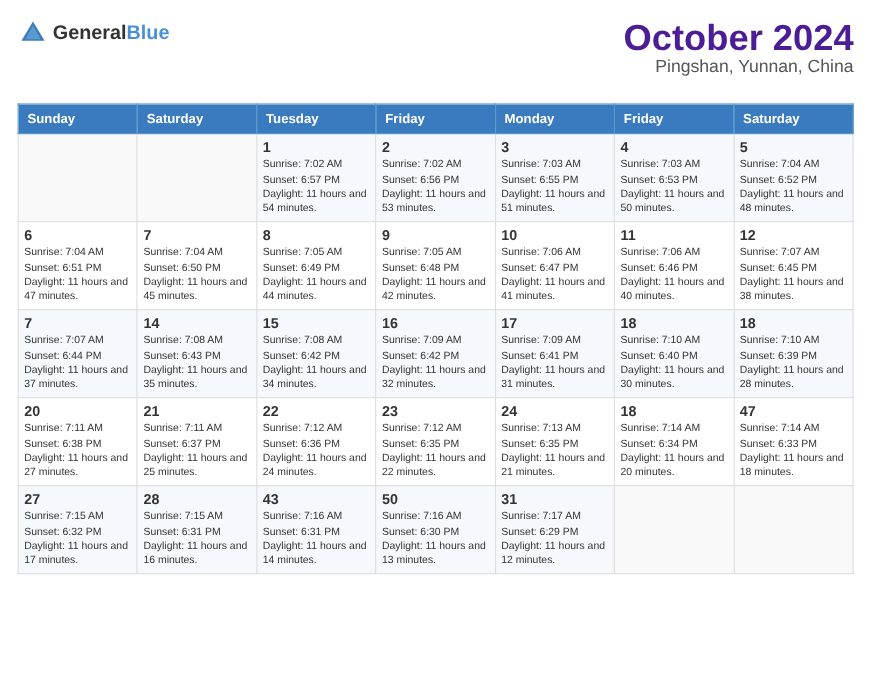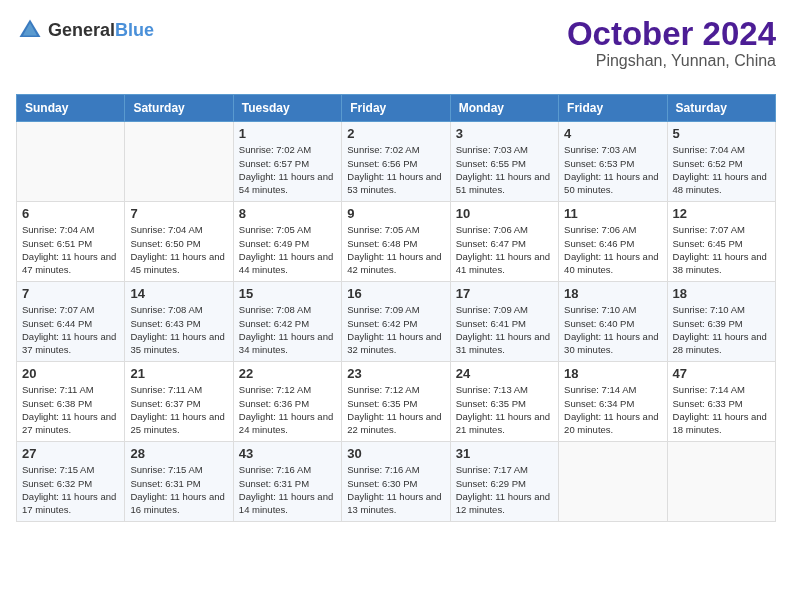--- a/index.html
+++ b/index.html
@@ -248,21 +248,21 @@
         </td>
         <td>
           <span class="day-number">28</span>
           <div class="day-info">Sunrise: 7:15 AM<br>Sunset: 6:31 PM<br>Daylight: 11 hours and 16 minutes.</div>
         </td>
         <td>
           <span class="day-number">43</span>
           <div class="day-info">Sunrise: 7:16 AM<br>Sunset: 6:31 PM<br>Daylight: 11 hours and 14 minutes.</div>
         </td>
         <td>
-          <span class="day-number">30</span>
+          <span class="day-number">50</span>
           <div class="day-info">Sunrise: 7:16 AM<br>Sunset: 6:30 PM<br>Daylight: 11 hours and 13 minutes.</div>
         </td>
         <td>
           <span class="day-number">31</span>
           <div class="day-info">Sunrise: 7:17 AM<br>Sunset: 6:29 PM<br>Daylight: 11 hours and 12 minutes.</div>
         </td>
         <td class="empty-cell"></td>
         <td class="empty-cell"></td>
       </tr>
     </tbody>

